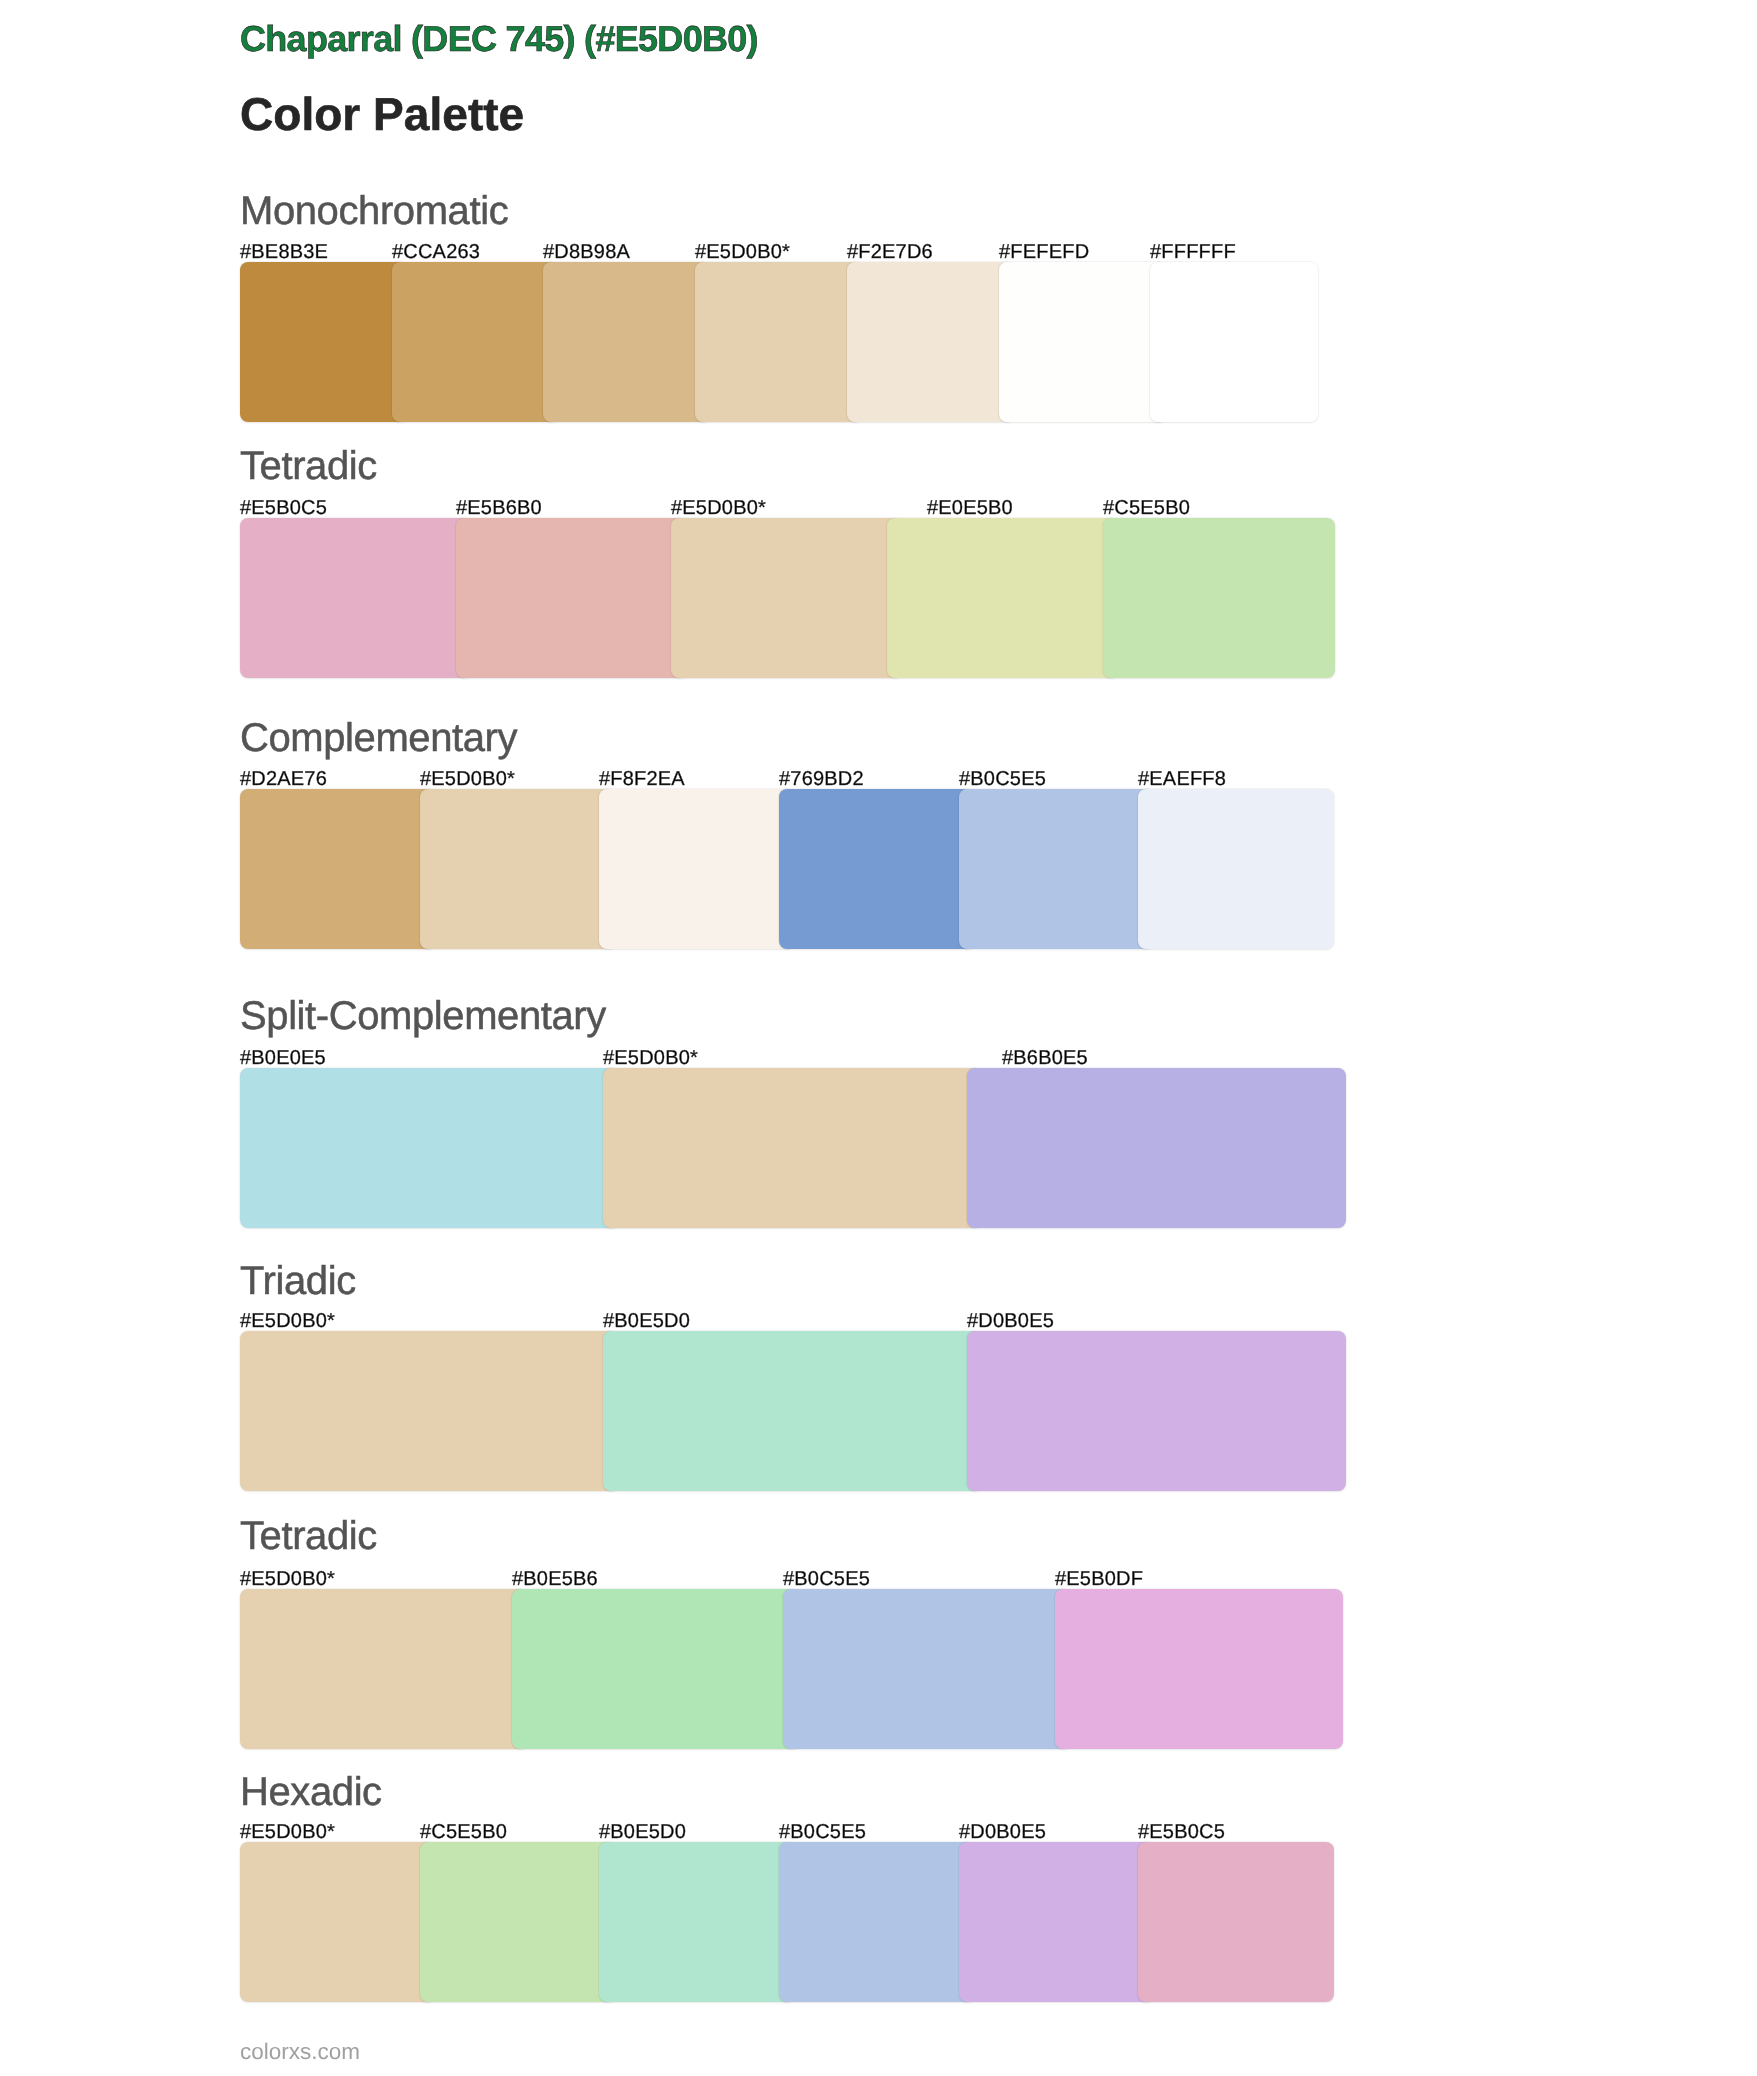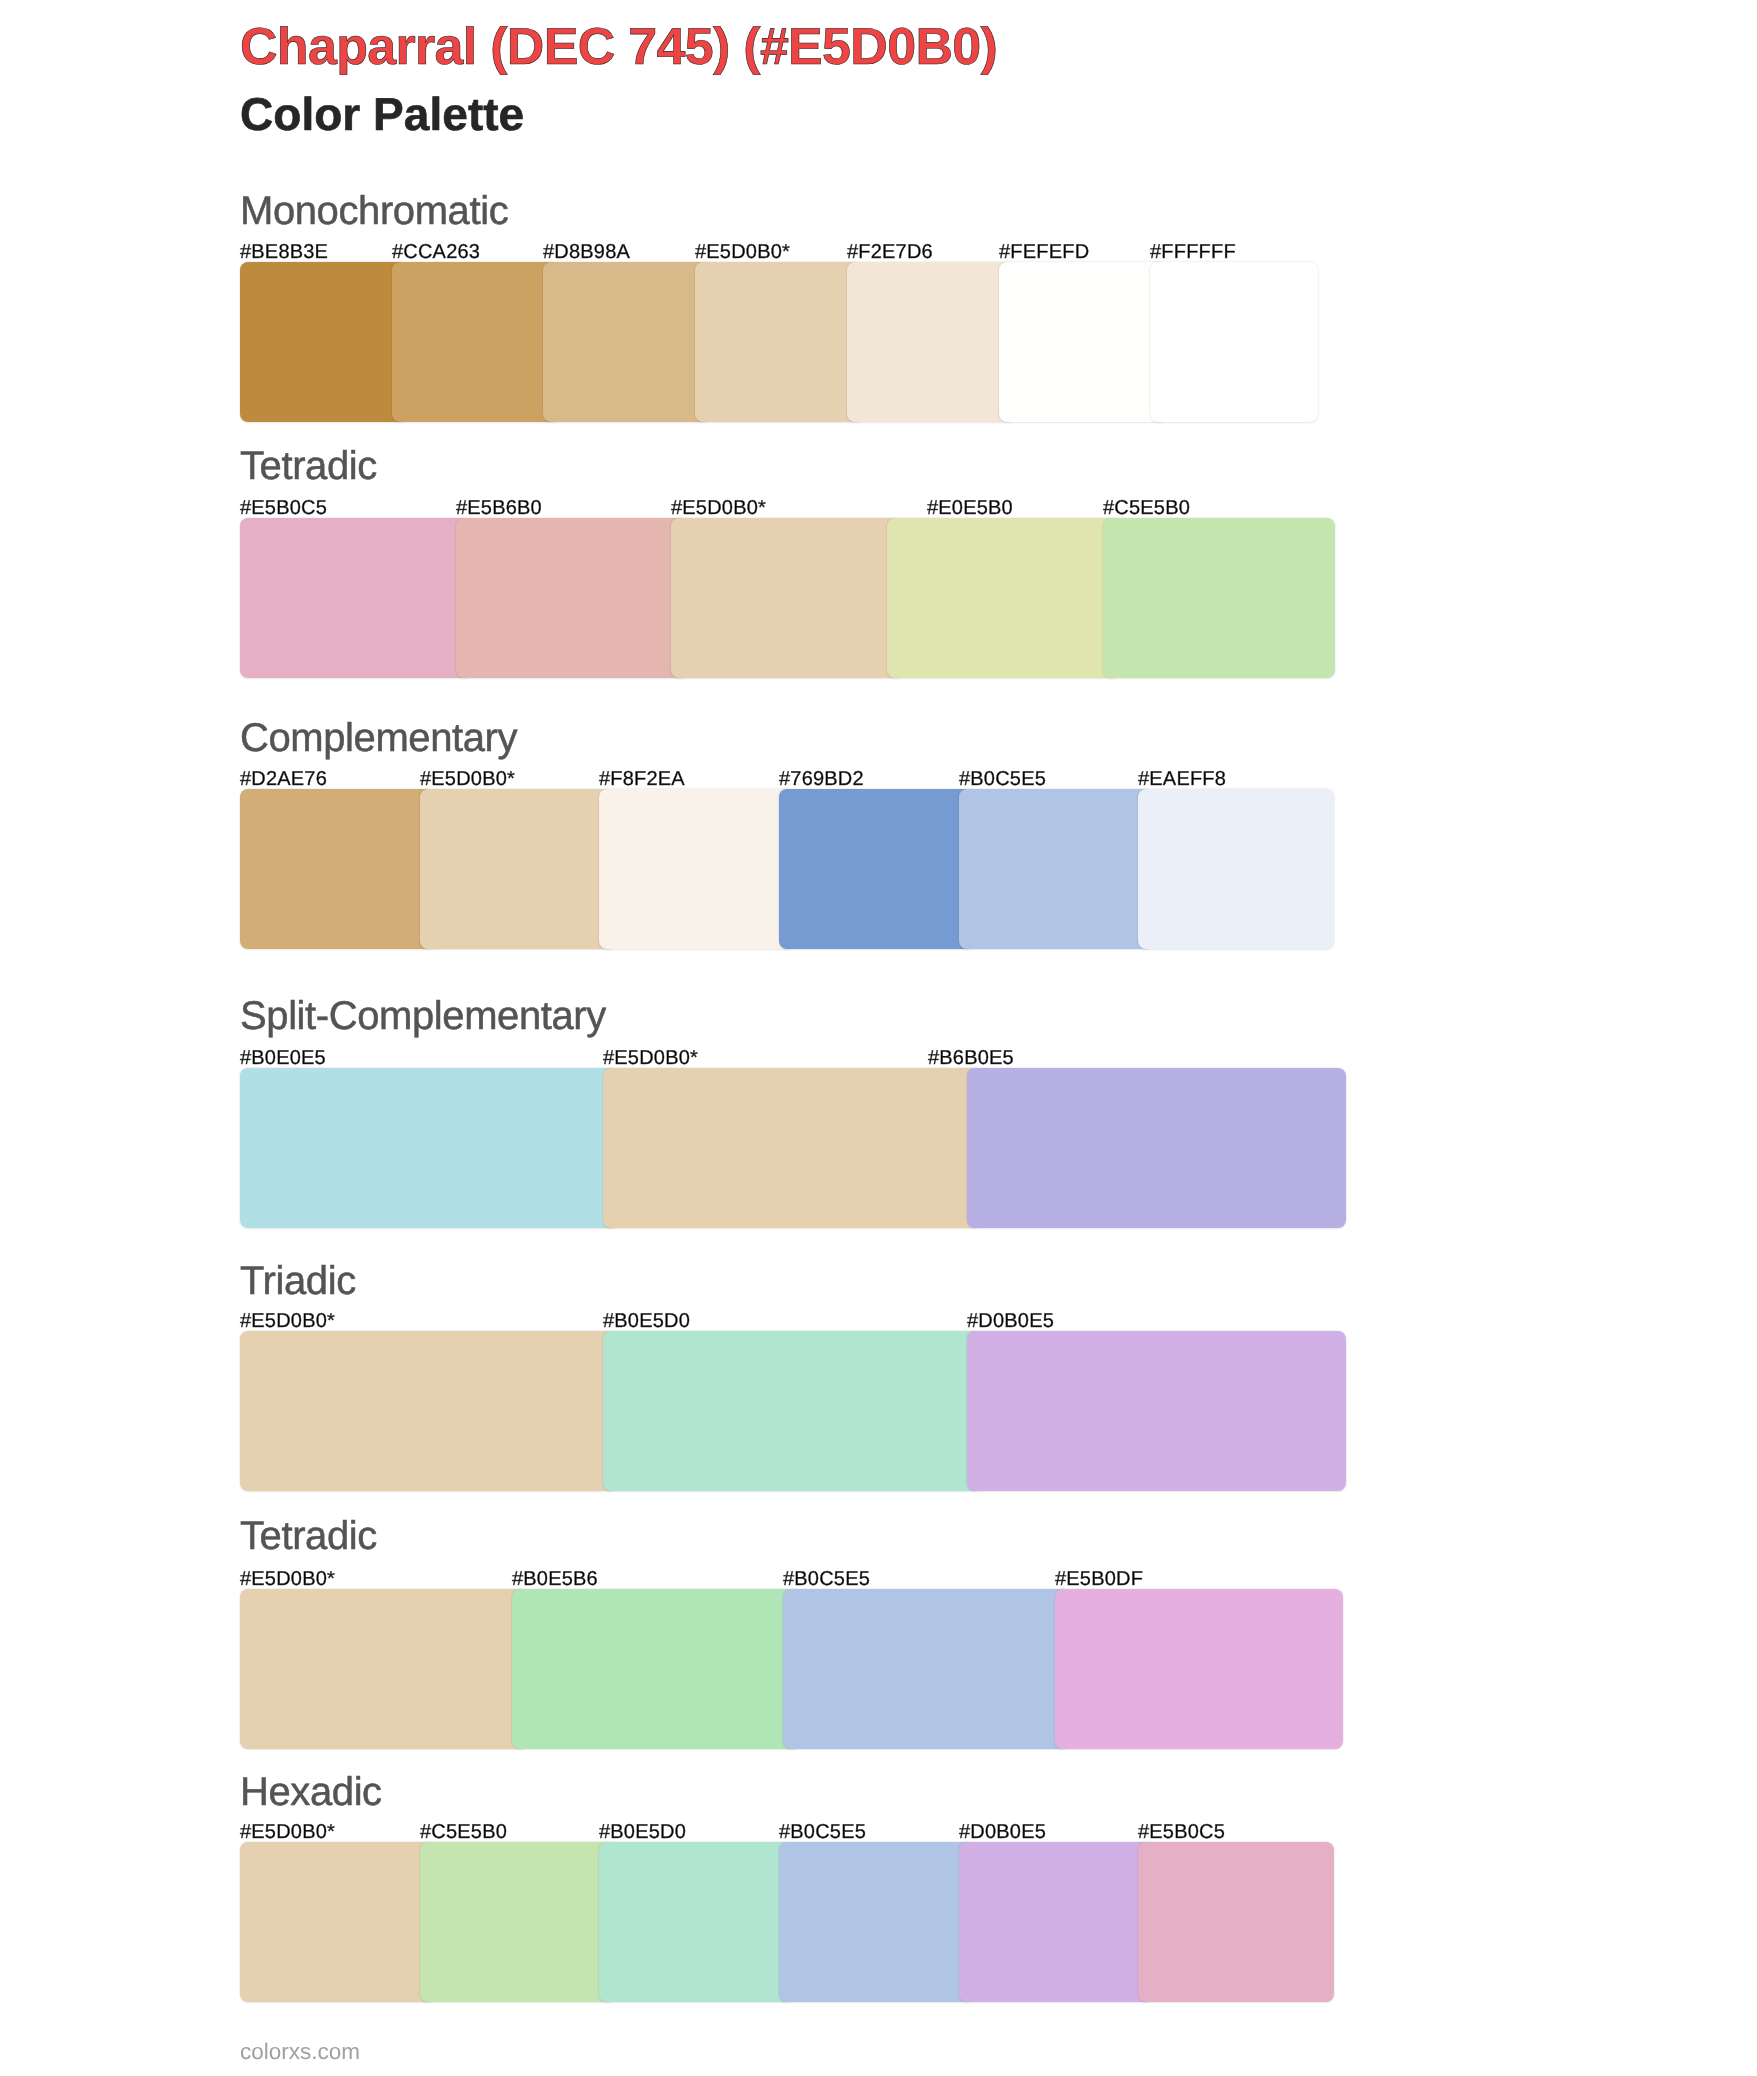--- a/index.html
+++ b/index.html
@@ -2,21 +2,21 @@
 <html style="font-size:12.8px"><head>
 <meta charset="utf-8">
 <style>
   html,body{margin:0;padding:0;}
   body{width:1757px;height:2077px;background:#ffffff;
        font-family:"Liberation Sans",sans-serif;
        -webkit-font-smoothing:antialiased;-moz-osx-font-smoothing:grayscale;
        text-rendering:geometricPrecision;}
   .title-main,.title-sub,.sec-head,.swlabel,.footer{will-change:opacity;opacity:0.9999;}
   .page{position:relative;width:1757px;height:2077px;overflow:hidden;}
-  .title-main{position:absolute;left:240px;font-size:52px;font-weight:700;color:#ef4444;-webkit-text-stroke:0.6px #262626;line-height:1;letter-spacing:-0.7px;margin:0;white-space:nowrap;}
+  .title-main{position:absolute;left:240px;font-size:36px;font-weight:700;color:#15803d;-webkit-text-stroke:0.6px #262626;line-height:1;letter-spacing:-0.7px;margin:0;white-space:nowrap;}
   .title-sub{position:absolute;left:240px;font-size:46px;font-weight:700;color:#262626;-webkit-text-stroke:0.6px #262626;line-height:1;letter-spacing:0.04px;margin:0;white-space:nowrap;}
   .section{position:absolute;left:240px;width:1078px;}
   .sec-head{position:absolute;left:0;font-size:40px;font-weight:400;color:#545454;-webkit-text-stroke:0.5px #545454;letter-spacing:-0.4px;line-height:1;white-space:nowrap;}
   .swatches{position:absolute;left:0;width:1078px;height:160px;}
   .sw{position:absolute;top:0;height:160px;border-radius:8px;
       box-shadow:0 0 0 0.8px rgba(0,0,0,0.045), 0 0.8px 2.4px rgba(0,0,0,0.07);}
   .swlabel{position:absolute;font-size:20px;font-weight:400;color:#000000;-webkit-text-stroke:0.4px #4a4a4a;letter-spacing:0.2px;line-height:1;white-space:nowrap;}
   .footer{position:absolute;left:240px;font-size:22.5px;color:#a0a0a0;line-height:1;}
 </style>
 </head>
@@ -74,21 +74,21 @@
           <div class="sw" style="left: 359px; width: 196px; background: rgb(248, 242, 234); z-index: 3;"></div>
           <div class="sw" style="left: 539px; width: 196px; background: rgb(118, 155, 210); z-index: 4;"></div>
           <div class="sw" style="left: 719px; width: 196px; background: rgb(176, 197, 229); z-index: 5;"></div>
           <div class="sw" style="left: 898px; width: 196px; background: rgb(234, 239, 248); z-index: 6;"></div>
         </div>
       </div>
       <div class="section">
         <div class="sec-head" style="top: 996px;">Split-Complementary</div>
         <div class="swlabel" style="left: 0px; top: 1048px;">#B0E0E5</div>
         <div class="swlabel" style="left: 363px; top: 1048px;">#E5D0B0*</div>
-        <div class="swlabel" style="left: 688px; top: 1048px;">#B6B0E5</div>
+        <div class="swlabel" style="left: 762px; top: 1048px;">#B6B0E5</div>
         <div class="swatches" style="top: 1068px;">
           <div class="sw" style="left: 0px; width: 379px; background: rgb(176, 224, 229); z-index: 1;"></div>
           <div class="sw" style="left: 363px; width: 379px; background: rgb(229, 208, 176); z-index: 2;"></div>
           <div class="sw" style="left: 727px; width: 379px; background: rgb(182, 176, 229); z-index: 3;"></div>
         </div>
       </div>
       <div class="section">
         <div class="sec-head" style="top: 1261px; text-align: center;">Triadic</div>
         <div class="swlabel" style="left: 0px; top: 1311px;">#E5D0B0*</div>
         <div class="swlabel" style="left: 363px; top: 1311px;">#B0E5D0</div>

